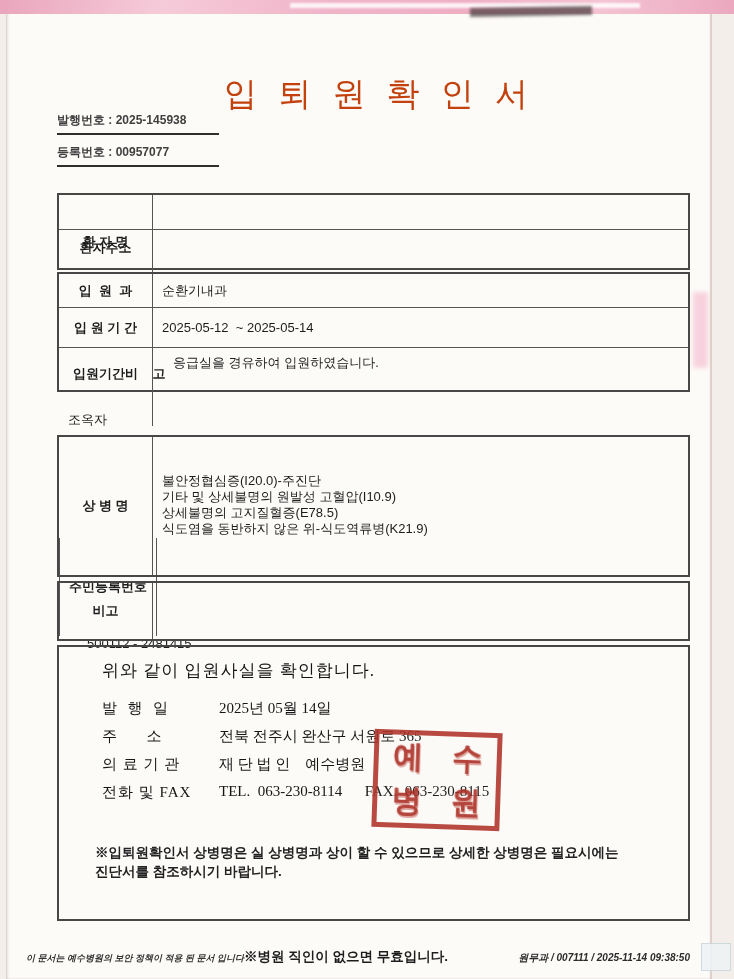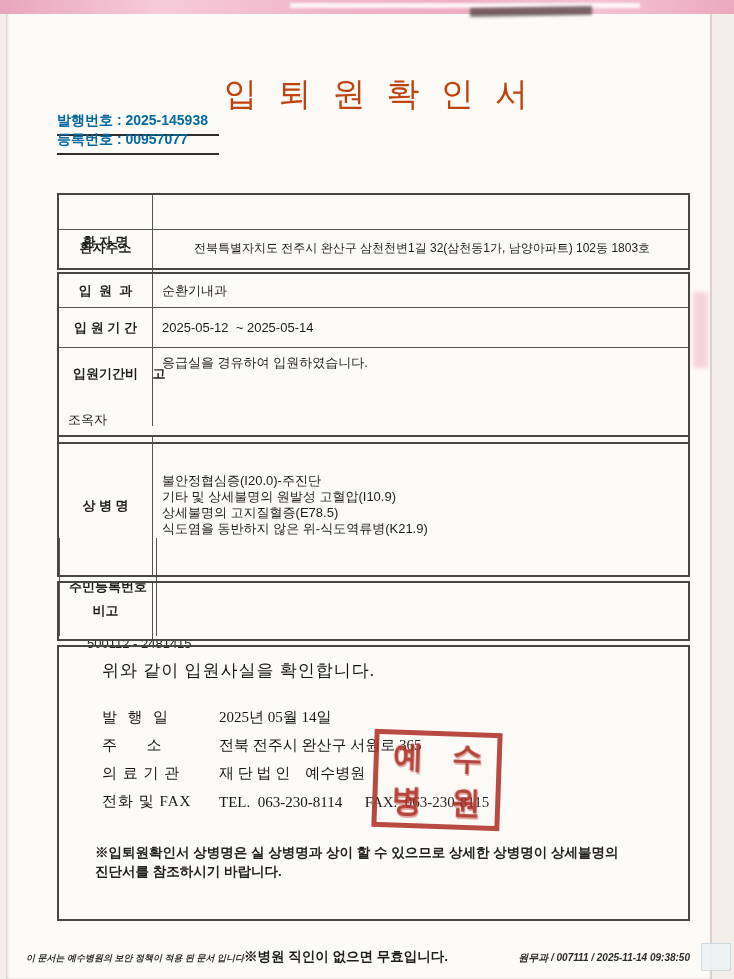--- a/index.html
+++ b/index.html
@@ -17,62 +17,62 @@
     background:linear-gradient(90deg,#e9a6bd 0%,#f6cbd9 22%,#f0b4c9 45%,#eeaec4 63%,#f4c3d3 82%,#eba8be 100%); }
   .smudge-dark { position:absolute; left:470px; top:7px; width:122px; height:9px; background:#473a3c; opacity:.7; filter:blur(1.5px); transform:rotate(-1deg); }
   .smudge-white { position:absolute; left:290px; top:3px; width:350px; height:5px; background:rgba(255,255,255,.85); filter:blur(1px); }
   .smudge-pink-edge { position:absolute; left:693px; top:292px; width:15px; height:76px; background:#f7c9d8; opacity:.8; filter:blur(2px); }
   .scan-box-br { position:absolute; left:701px; top:943px; width:30px; height:28px; background:#eef3f5; border:1px solid #ccd8de; opacity:.9; }
   .paper-right-line { position:absolute; left:710px; top:14px; width:2px; height:965px; background:#d9c9c1; opacity:.7; }
 
   
   .doc-title { position:absolute; left:12px; top:72px; width:734px; text-align:center;
     font-size:33px; font-weight:500; letter-spacing:6px; white-space:pre; color:#c2410c; }
-  .num-line { position:absolute; left:57px; font-size:14px; font-weight:bold; color:#0369a1; }
+  .num-line { position:absolute; left:57px; font-size:12px; font-weight:bold; color:#404040; }
   .num-line .ul { display:inline-block; min-width:162px; border-bottom:2px solid #2e2e2e; padding:0 4px 4px 0; white-space:pre; }
   #issue-line { top:112px; }
-  #reg-line { top:131px; }
+  #reg-line { top:144px; }
 
   
   .grp { position:absolute; left:57px; width:633px; border:2px solid #474747; background:transparent; }
   .row { display:flex; border-bottom:1px solid #555; }
   .row:last-child { border-bottom:none; }
   .cell { font-size:13px; color:#1c1c1c; }
   .lab { width:94px; flex:0 0 94px; border-right:1px solid #555; display:flex; align-items:center; justify-content:center; font-weight:bold; white-space:pre; }
   .val { flex:1; display:flex; align-items:center; padding-left:9px; white-space:pre; }
   .val.nowrap { white-space:pre; overflow:hidden; }
 
   #grp1 { top:193px; height:77px; }
   #row-name { height:35px;flex-direction:column; }
   #row-addr { height:36px;gap:32px; }
   .lab-jumin { width:98px; flex:0 0 98px; border-left:1px solid #555; border-right:1px solid #555; display:flex; align-items:center; justify-content:center; font-weight:bold; }
   #cell-name { flex:0 0 237px; border-right:none;margin-top:12px; }
   #cell-jumin-val { flex:1; padding-left:28px; }
   #row-addr .val { font-size:12px; }
 
-  #grp2 { top:272px; height:172px; }
+  #grp2 { top:272px; height:120px; }
   #row-dept { height:34px; }
   #row-period { height:40px; }
-  #row-pnote { height:78px; }
+  #row-pnote { height:78px;gap:11px; }
   #row-pnote .lab { align-items:flex-start; justify-content:flex-start; padding:14px 0 0 14px; line-height:24px; text-align:left; }
   #row-pnote .val { align-items:flex-start; padding-top:6px; }
 
   #grp3 { top:435px; height:142px; }
   #row-diag { height:100%; border-bottom:none; }
   #row-diag .val { flex-direction:column; align-items:flex-start; justify-content:flex-start; padding-top:36px; line-height:16px; }
   .diag-line { white-space:pre; font-size:13px; }
 
   #grp4 { top:581px; height:60px; }
   #row-remark { height:100%; }
 
   
   #grp5 { top:645px; height:276px; font-family:"Liberation Serif", serif; }
   .statement { position:absolute; left:43px; top:12px; font-size:17px; color:#141414; letter-spacing:1px; white-space:pre; }
   .issue-rows { position:absolute; left:43px; top:52px; }
-  .irow { display:flex; height:28px; align-items:flex-end; font-size:15px; color:#161616; }
+  .irow { display:flex; height:28px; align-items:flex-start; font-size:15px; color:#161616; }
   .irow .ilab { width:117px; white-space:pre; letter-spacing:1px; }
   .irow .ival { white-space:pre; }
   .conf-note { position:absolute; left:36px; top:196px; font-family:"Liberation Sans", sans-serif; font-size:13.5px; font-weight:bold; color:#222; line-height:19px; white-space:pre; }
 
   
   .stamp { position:absolute; left:373px; top:731px; width:128px; height:98px;
     border:5px solid #b03228; transform:rotate(2deg); opacity:.88; filter:blur(.3px);
     display:grid; grid-template-columns:1fr 1fr; grid-template-rows:1fr 1fr;
     align-items:center; justify-items:center; z-index:5; background:rgba(255,240,238,.06); }
   .stamp span { color:#ab2d23; font-weight:bold; font-size:30px; text-shadow:0 0 1px #c24a3e, 1px 1px 0 rgba(178,50,40,.45); transform:scaleY(1.05); }
@@ -106,21 +106,20 @@
 
   <div class="grp" id="grp1">
     <div class="row" id="row-name">
       <div class="cell lab">환 자 명</div>
       <div class="cell val" id="cell-name">조옥자</div>
       <div class="cell lab-jumin">주민등록번호</div>
       <div class="cell val" id="cell-jumin-val">500112 - 2481415</div>
     </div>
     <div class="row" id="row-addr">
       <div class="cell lab">환자주소</div>
-      <div class="cell val nowrap">전북특별자치도 전주시 완산구 삼천천변1길 32(삼천동1가, 남양아파트) 102동 1803호</div>
     </div>
   </div>
 
   <div class="grp" id="grp2">
     <div class="row" id="row-dept">
       <div class="cell lab">입  원  과</div>
       <div class="cell val">순환기내과</div>
     </div>
     <div class="row" id="row-period">
       <div class="cell lab">입 원 기 간</div>
@@ -164,21 +163,21 @@
       </div>
       <div class="irow">
         <span class="ilab">의 료 기 관</span>
         <span class="ival">재 단 법 인    예수병원</span>
       </div>
       <div class="irow">
         <span class="ilab">전화 및 FAX</span>
         <span class="ival">TEL.  063-230-8114      FAX.  063-230-8115</span>
       </div>
     </div>
-    <div class="conf-note"><span>※입퇴원확인서 상병명은 실 상병명과 상이 할 수 있으므로 상세한 상병명이 상세불명의</span><br><span>진단서를 참조하시기 바랍니다.</span></div>
+    <div class="conf-note"><span>※입퇴원확인서 상병명은 실 상병명과 상이 할 수 있으므로 상세한 상병명은 필요시에는</span><br><span>진단서를 참조하시기 바랍니다.</span></div>
   </div>
 
   <div class="stamp">
     <span>예</span>
     <span>수</span>
     <span>병</span>
     <span>원</span>
   </div>
 
   <div class="footer">

